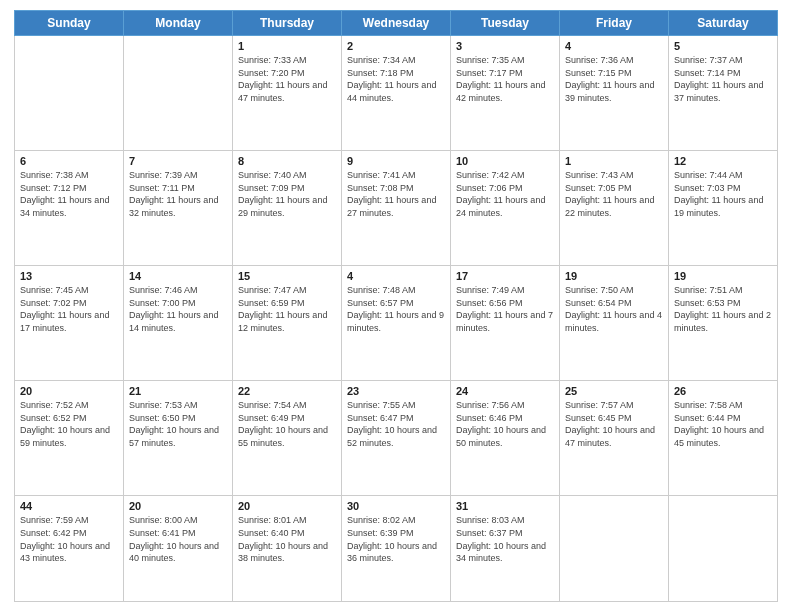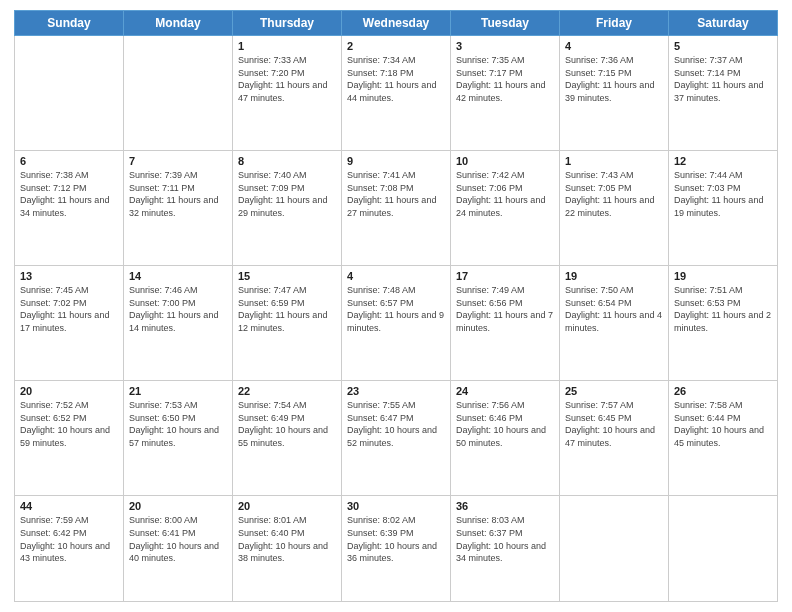--- a/index.html
+++ b/index.html
@@ -238,21 +238,21 @@
           </td>
           <td>
             <div class="cell-day">20</div>
             <div class="cell-info">Sunrise: 8:01 AM<br>Sunset: 6:40 PM<br>Daylight: 10 hours and 38 minutes.</div>
           </td>
           <td>
             <div class="cell-day">30</div>
             <div class="cell-info">Sunrise: 8:02 AM<br>Sunset: 6:39 PM<br>Daylight: 10 hours and 36 minutes.</div>
           </td>
           <td>
-            <div class="cell-day">36</div>
+            <div class="cell-day">31</div>
             <div class="cell-info">Sunrise: 8:03 AM<br>Sunset: 6:37 PM<br>Daylight: 10 hours and 34 minutes.</div>
           </td>
           <td class="empty-cell"></td>
           <td class="empty-cell"></td>
         </tr>
       </tbody>
   </table>
 </div>
 
 </body></html>

